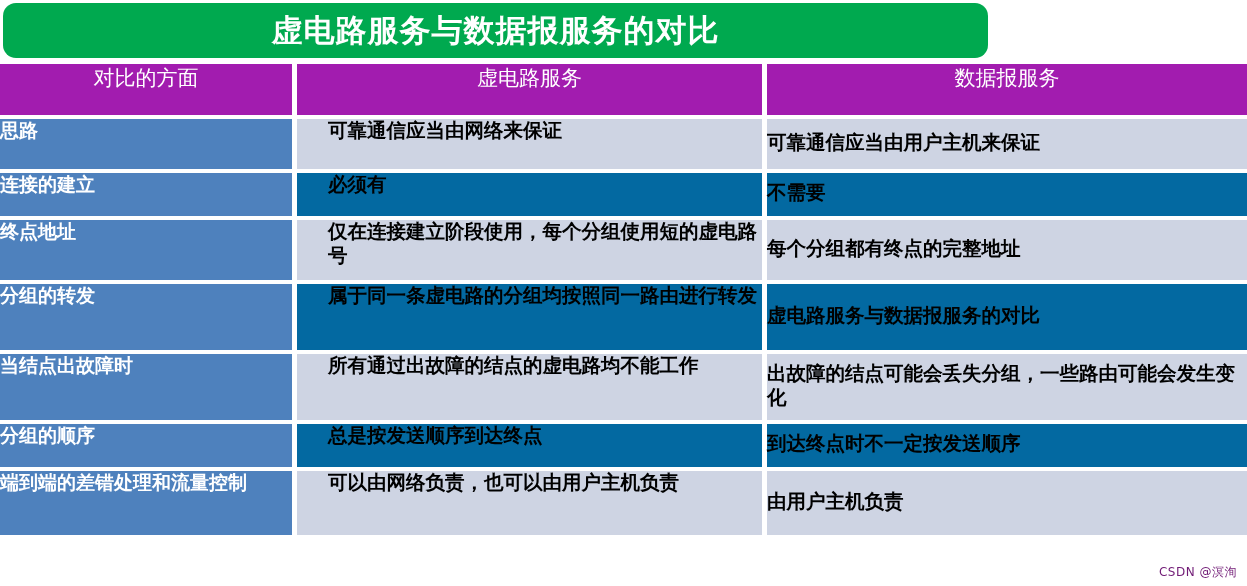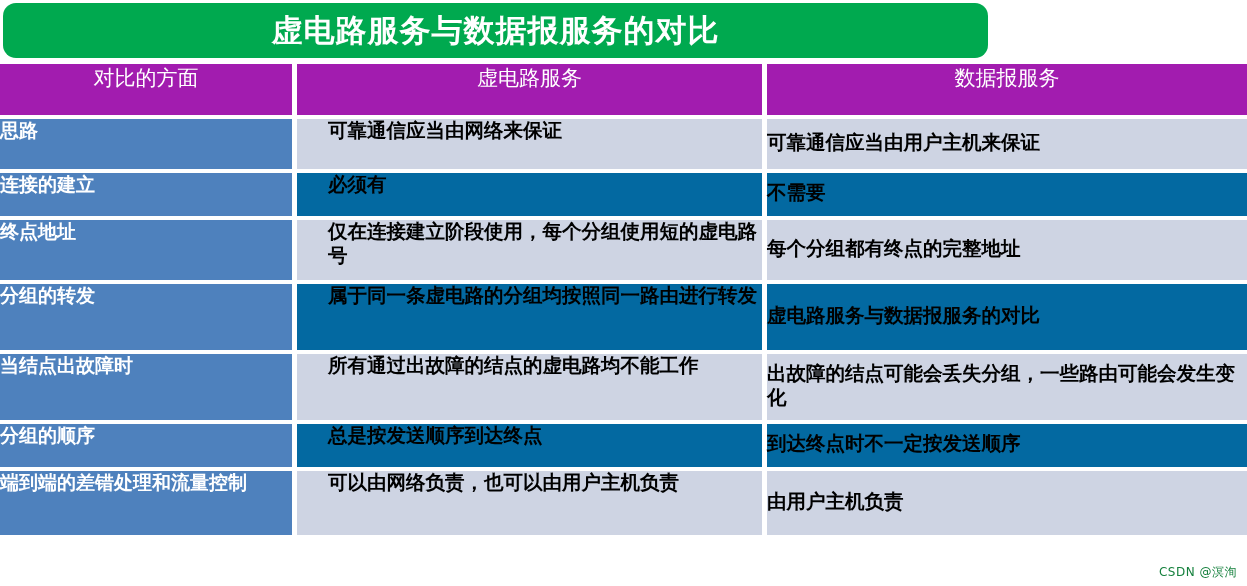--- a/index.html
+++ b/index.html
@@ -104,21 +104,21 @@
     left:0; bottom:0;
     width:1247px; height:6px;
     background:#ffffff;
   }
 
   
   .watermark {
     position:absolute;
     right:10px; bottom:5px;
     font-size:12px;
-    color:#15803d;
+    color:#701a75;
     letter-spacing:0.5px;
     white-space:nowrap;
     pointer-events:none;
     user-select:none;
   }
 </style>
 </head>
 <body>
 
 <div id="page">

